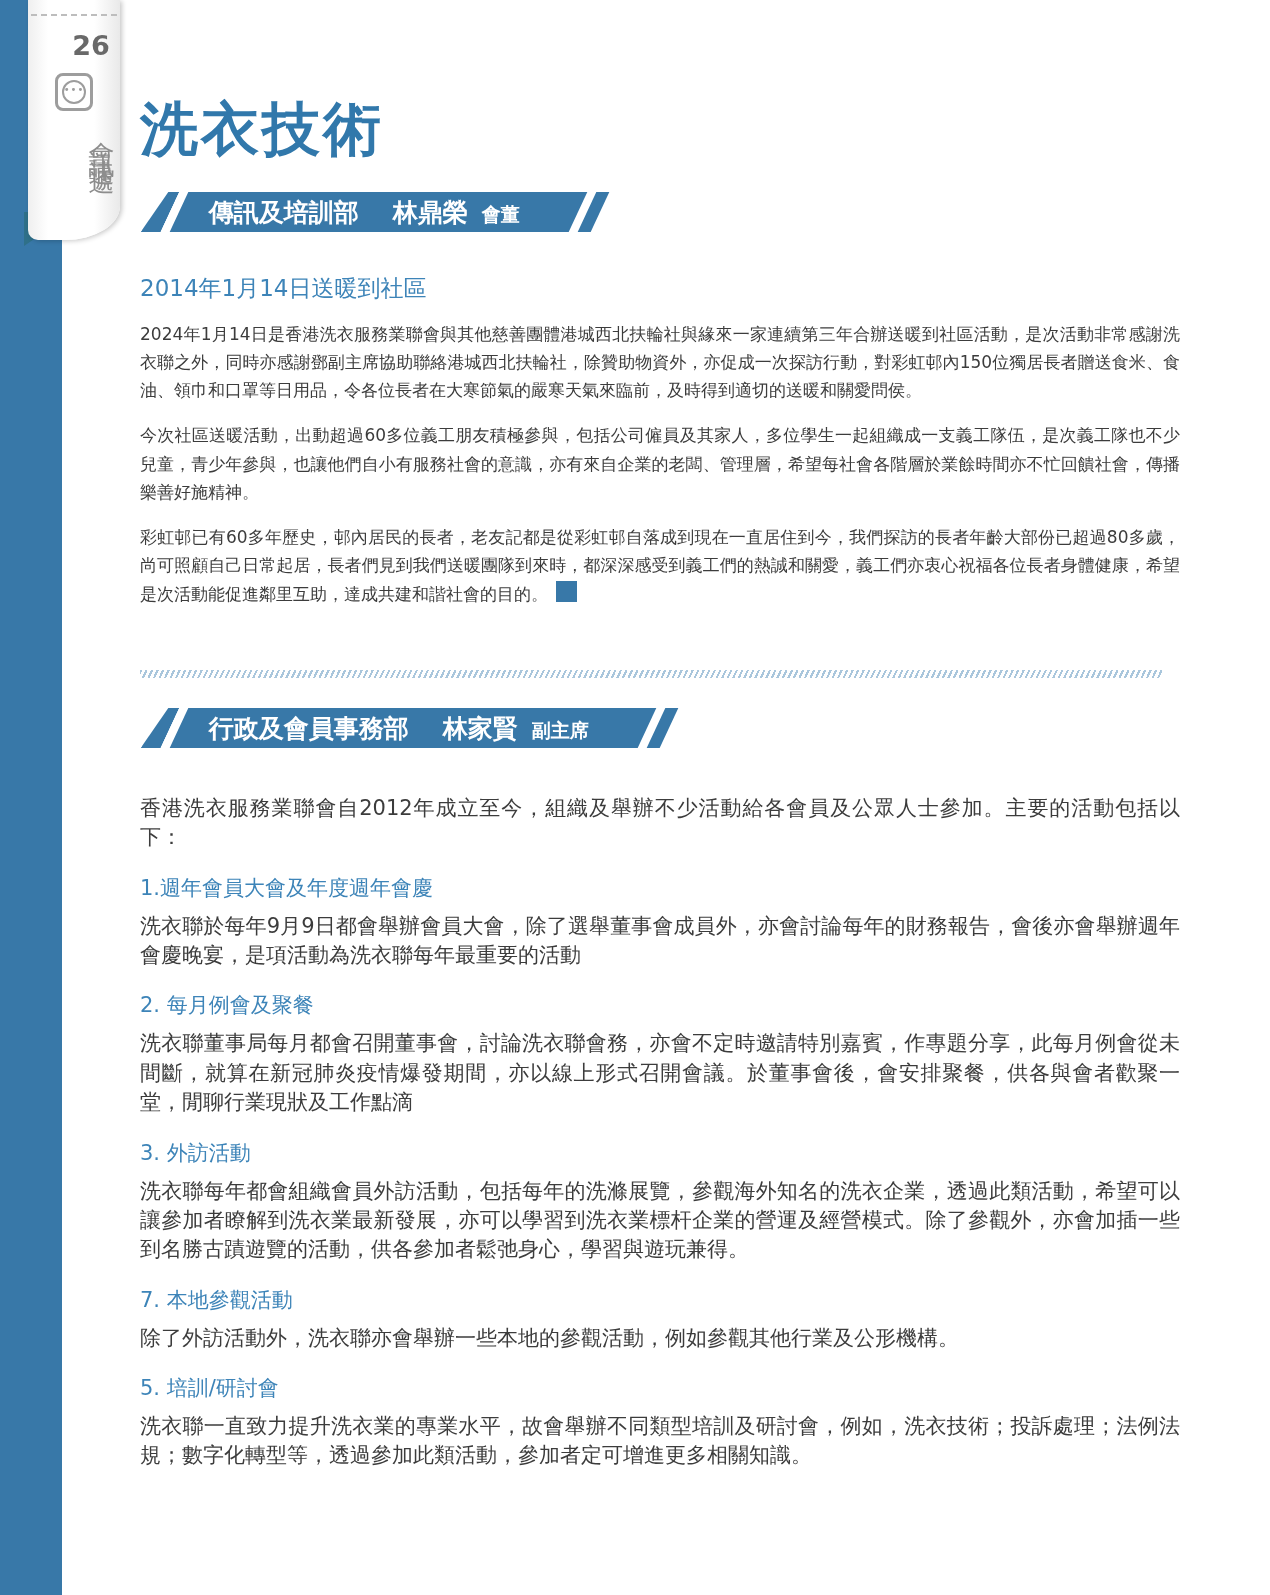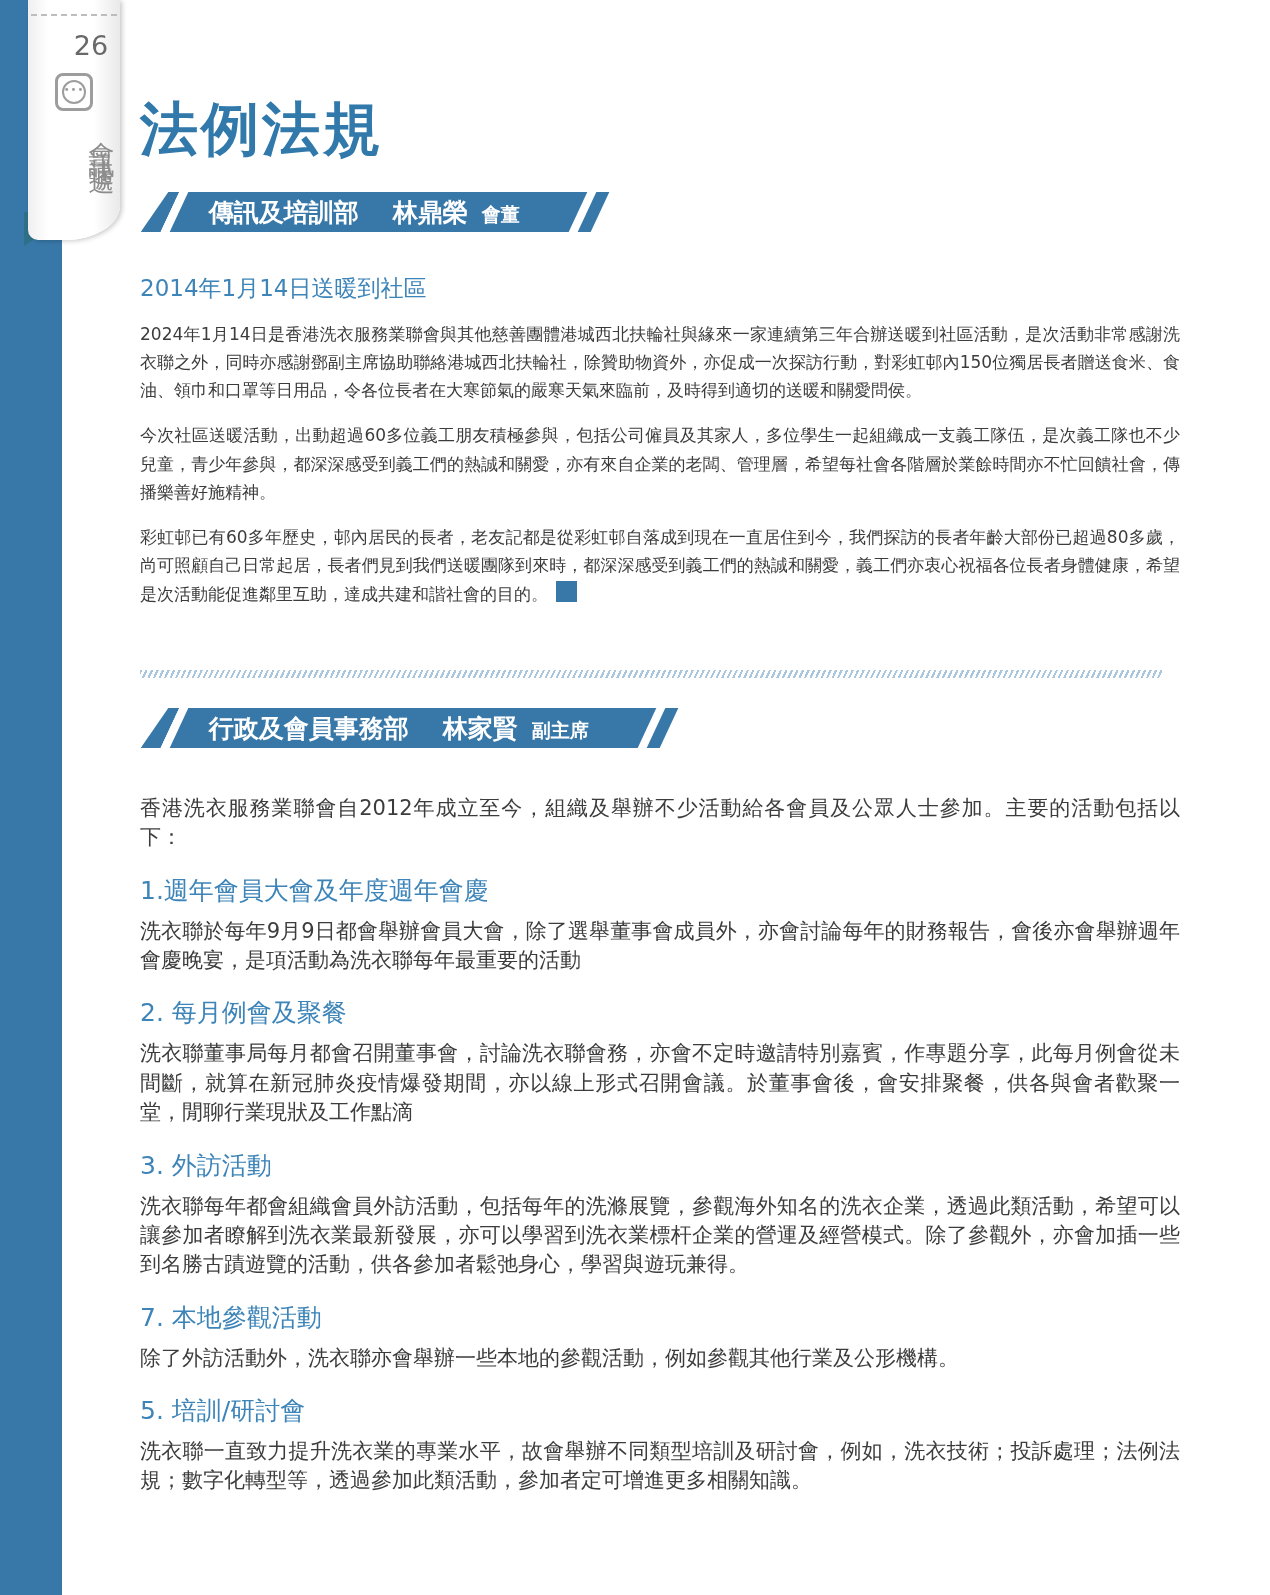--- a/index.html
+++ b/index.html
@@ -33,21 +33,21 @@
     border-top:34px solid #2f7089;
     border-right:50px solid transparent;
     z-index:1;
   }
   .stitch-line{
     position:absolute;top:14px;left:3px;right:3px;height:0;
     border-top:2px dashed #bdbdbd;
   }
   .page-number{
     margin-top:30px;text-align:center;
-    font-size:27px;font-weight:normal;color:#696969;padding-left:34px;
+    font-size:27px;font-weight:bold;color:#696969;padding-left:34px;
   }
   .tab-icon{
     width:38px;height:38px;margin:12px auto 10px auto;
     border:3px solid #9d9d9d;border-radius:8px;
     display:flex;align-items:center;justify-content:center;
     box-sizing:border-box;
   }
   .tab-icon .circle{
     width:24px;height:24px;border:2px solid #9d9d9d;border-radius:50%;
     display:flex;align-items:center;justify-content:center;
@@ -123,21 +123,21 @@
     background:repeating-linear-gradient(115deg,#a9c6dc 0px,#a9c6dc 2px,#ffffff 2px,#ffffff 5px);
   }
 
   
   .intro{
     margin-top:46px;font-size:21px;line-height:1.4;text-align:justify;
   }
   .activity-head{
     margin-top:18px;
     color:var(--subhead,#3d84b8);
-    font-size:25px;font-weight:500;
+    font-size:21px;font-weight:500;
   }
   .para-sm{
     margin-top:10px;font-size:21px;line-height:1.4;text-align:justify;
   }
 </style>
 </head>
 <body>
 
 <div class="page">
 
@@ -148,38 +148,38 @@
     <div class="stitch-line"></div>
     <div class="page-number">26</div>
     <div class="tab-icon">
       <div class="circle">•••</div>
     </div>
     <div class="tab-vertical-label">會訊速遞</div>
   </div>
 
   <div class="content">
 
-    <div class="page-title">法例法規</div>
+    <div class="page-title">洗衣技術</div>
 
     <div class="banner">
       <span class="banner-accent left"></span>
       <span class="banner-body">
         <span class="banner-text">
           <span>傳訊及培訓部</span>
           <span class="banner-name">林鼎榮</span>
           <span class="banner-role">會董</span>
         </span>
       </span>
       <span class="banner-accent right"></span>
     </div>
 
     <div class="sub-head">2014年1月14日送暖到社區</div>
 
     <p class="para-lg">2024年1月14日是香港洗衣服務業聯會與其他慈善團體港城西北扶輪社與緣來一家連續第三年合辦送暖到社區活動，是次活動非常感謝洗衣聯之外，同時亦感謝鄧副主席協助聯絡港城西北扶輪社，除贊助物資外，亦促成一次探訪行動，對彩虹邨內150位獨居長者贈送食米、食油、領巾和口罩等日用品，令各位長者在大寒節氣的嚴寒天氣來臨前，及時得到適切的送暖和關愛問侯。</p>
-    <p class="para-lg">今次社區送暖活動，出動超過60多位義工朋友積極參與，包括公司僱員及其家人，多位學生一起組織成一支義工隊伍，是次義工隊也不少兒童，青少年參與，都深深感受到義工們的熱誠和關愛，亦有來自企業的老闆、管理層，希望每社會各階層於業餘時間亦不忙回饋社會，傳播樂善好施精神。</p>
+    <p class="para-lg">今次社區送暖活動，出動超過60多位義工朋友積極參與，包括公司僱員及其家人，多位學生一起組織成一支義工隊伍，是次義工隊也不少兒童，青少年參與，也讓他們自小有服務社會的意識，亦有來自企業的老闆、管理層，希望每社會各階層於業餘時間亦不忙回饋社會，傳播樂善好施精神。</p>
     <p class="para-lg"><span>彩虹邨已有60多年歷史，邨內居民的長者，老友記都是從彩虹邨自落成到現在一直居住到今，我們探訪的長者年齡大部份已超過80多歲，尚可照顧自己日常起居，長者們見到我們送暖團隊到來時，都深深感受到義工們的熱誠和關愛，義工們亦衷心祝福各位長者身體健康，希望是次活動能促進鄰里互助，達成共建和諧社會的目的。</span><span class="end-square"></span></p>
 
     <div class="divider"></div>
 
     <div class="banner">
       <span class="banner-accent left"></span>
       <span class="banner-body">
         <span class="banner-text">
           <span>行政及會員事務部</span>
           <span class="banner-name">林家賢</span>

